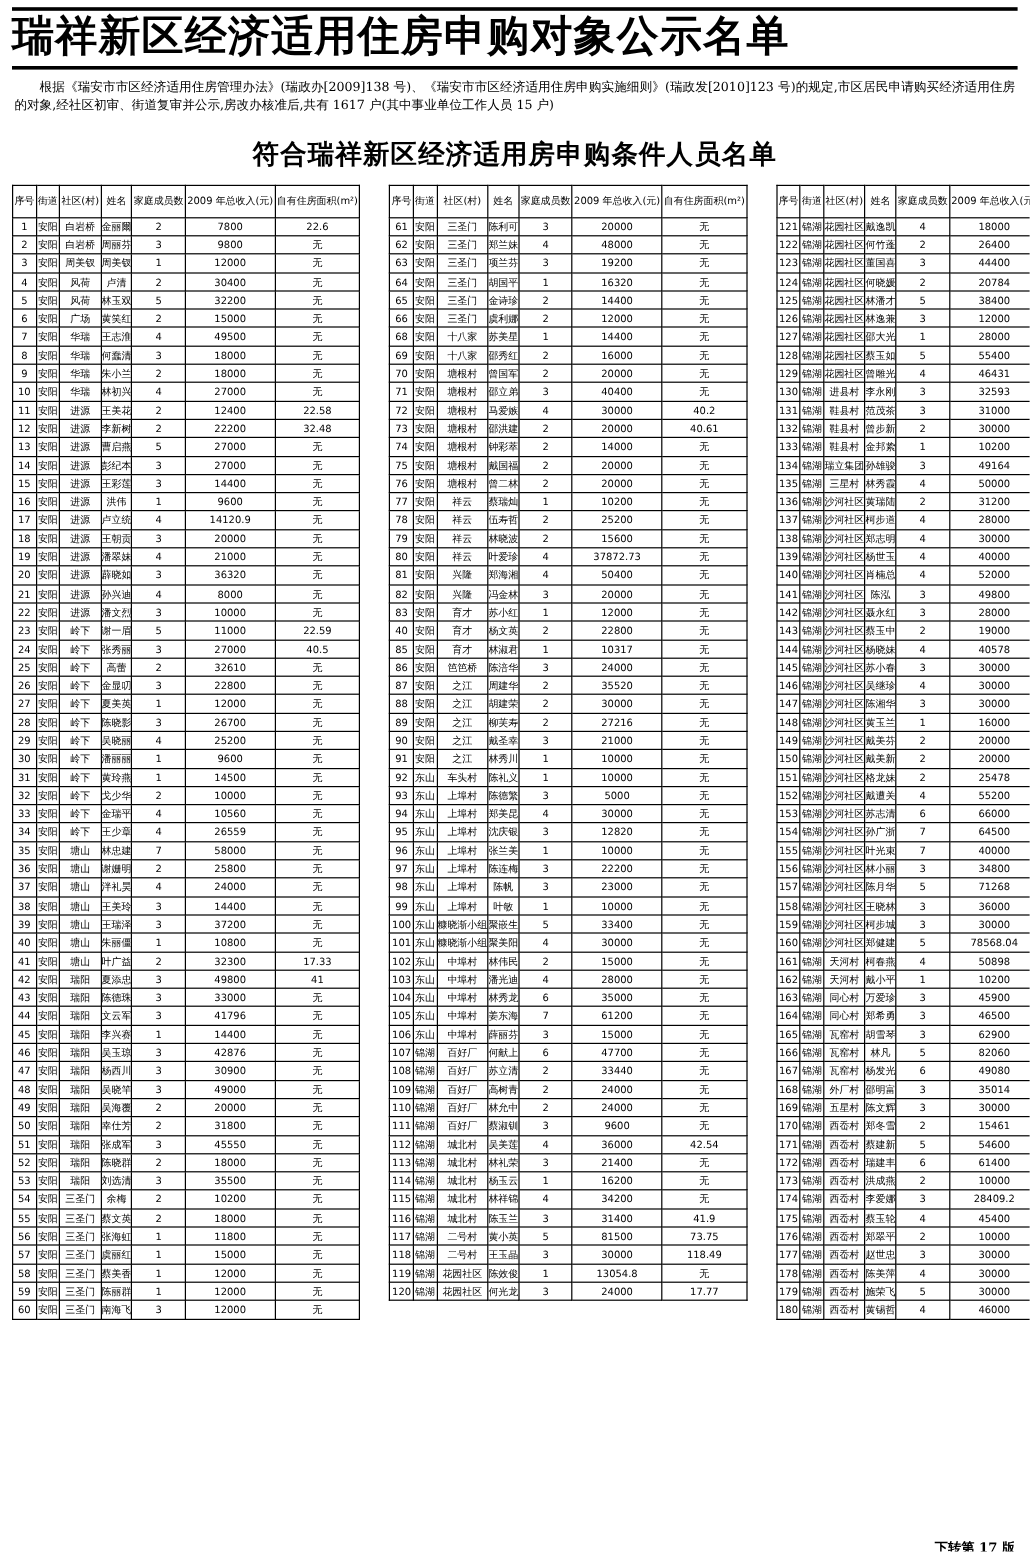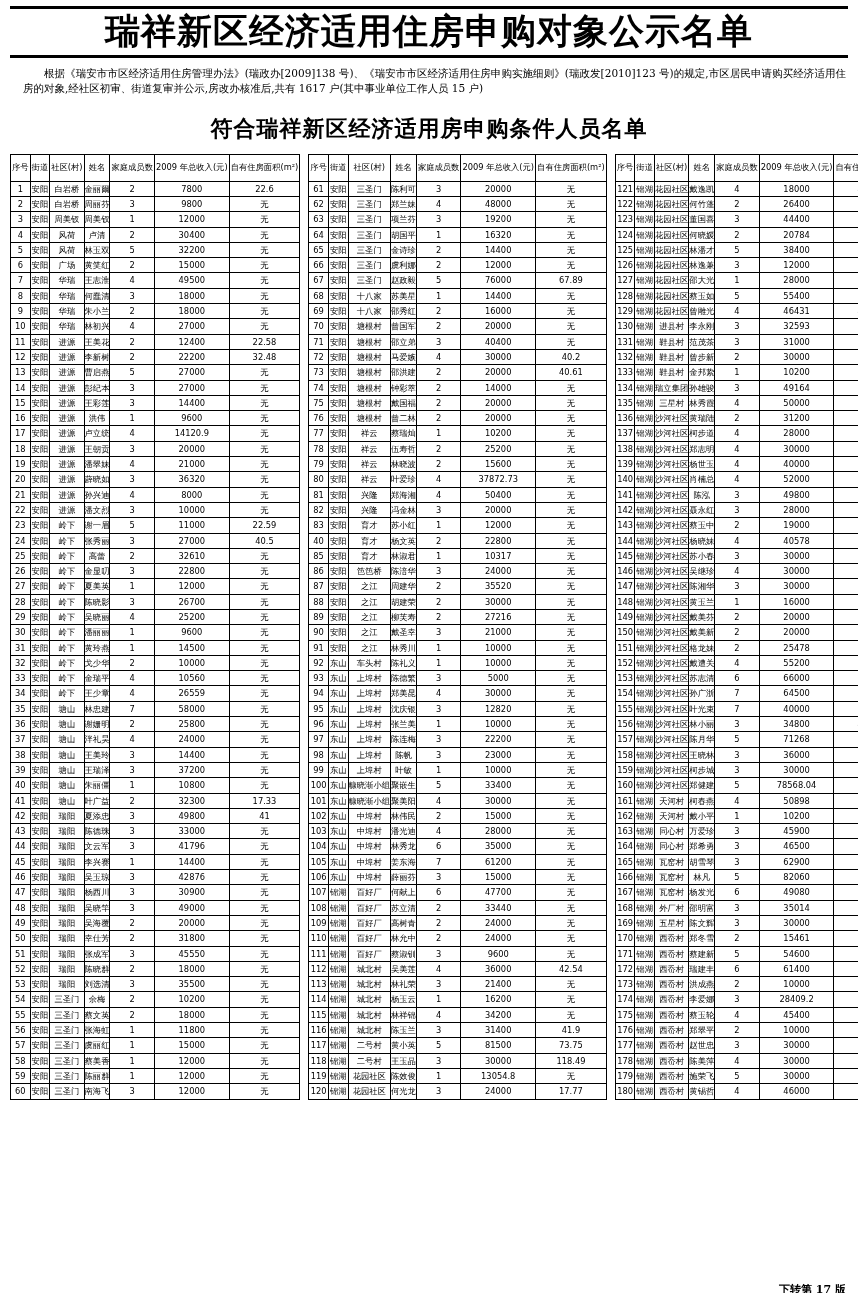--- a/index.html
+++ b/index.html
@@ -21,34 +21,34 @@
     position: relative;
     box-sizing: border-box;
     padding: 0 10px;
   }
   
   .masthead {
     border-top: 3px solid #000;
     border-bottom: 3px solid #000;
     margin: 6px 0 0 0;
     padding: 2px 0 4px 0;
-    text-align: center;
+    text-align: left;
   }
   .masthead-title {
     font-family: "DejaVu Serif", "Liberation Serif", serif;
     font-weight: bold;
     font-size: 35px;
     letter-spacing: 1px;
     line-height: 1.15;
     white-space: nowrap;
   }
   
   .intro {
     display: flex;
-    margin: 8px 2px 2px 13px;
+    margin: 8px 2px 2px 2px;
     font-size: 10.5px;
     line-height: 1.45;
     font-family: "DejaVu Serif", "Liberation Serif", serif;
   }
   .intro-col {
     flex: 1 1 0;
     text-align: justify;
   }
   .intro-col p {
     margin: 0 0 3px 0;
@@ -67,21 +67,21 @@
     text-align: center;
     font-family: "DejaVu Serif", "Liberation Serif", serif;
     font-weight: bold;
     font-size: 22px;
     margin: 14px 0 10px 0;
     letter-spacing: 1px;
   }
   
   .tables {
     display: flex;
-    gap: 8px;
+    gap: 24px;
     align-items: flex-start;
   }
   table.lst {
     border-collapse: collapse;
     table-layout: fixed;
     font-size: 8.3px;
     font-family: "DejaVu Sans", "Liberation Sans", sans-serif;
   }
   table.lst th, table.lst td {
     border: 0.6px solid #000;
@@ -769,29 +769,20 @@
           <tr>
             <td>66</td>
             <td>安阳</td>
             <td>三圣门</td>
             <td>虞利娜</td>
             <td>2</td>
             <td>12000</td>
             <td>无</td>
           </tr>
           <tr>
-            <td>67</td>
-            <td>安阳</td>
-            <td>三圣门</td>
-            <td>赵政毅</td>
-            <td>5</td>
-            <td>76000</td>
-            <td>67.89</td>
-          </tr>
-          <tr>
             <td>68</td>
             <td>安阳</td>
             <td>十八家</td>
             <td>苏美星</td>
             <td>1</td>
             <td>14400</td>
             <td>无</td>
           </tr>
           <tr>
             <td>69</td>

